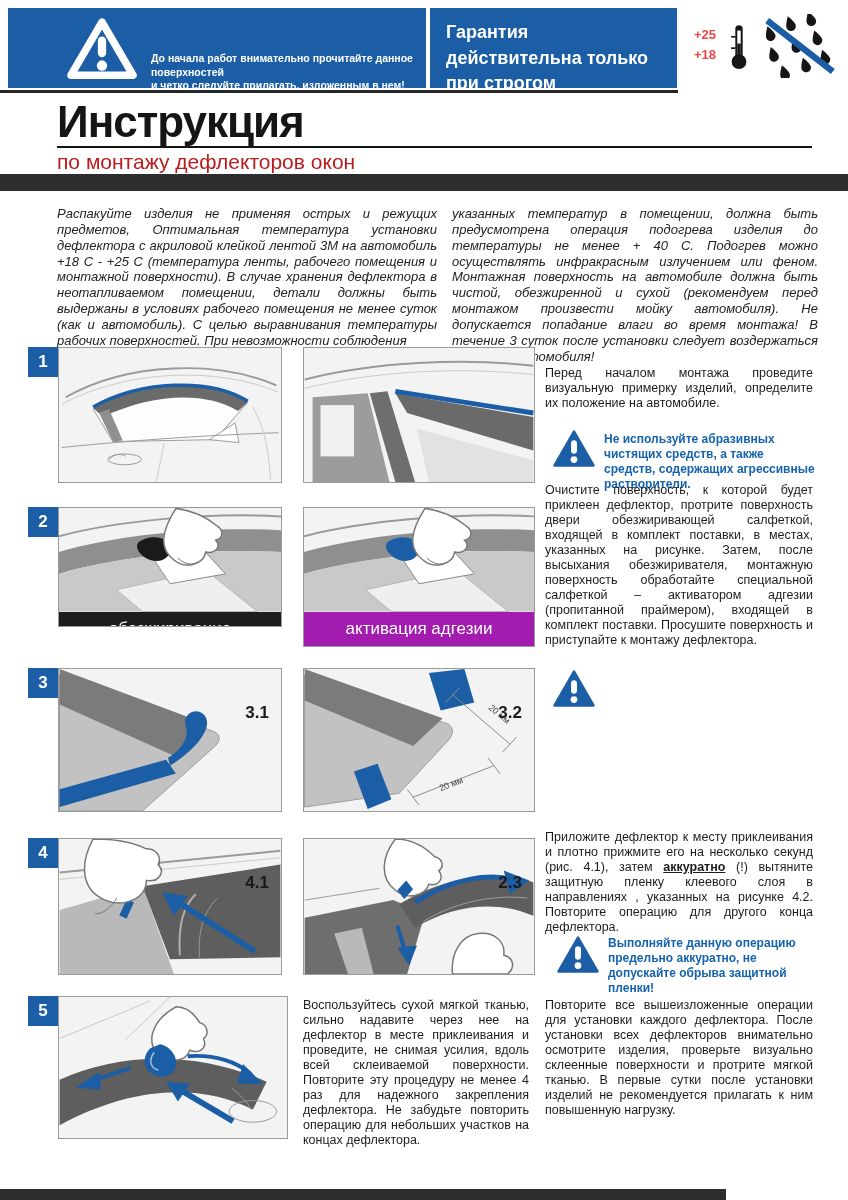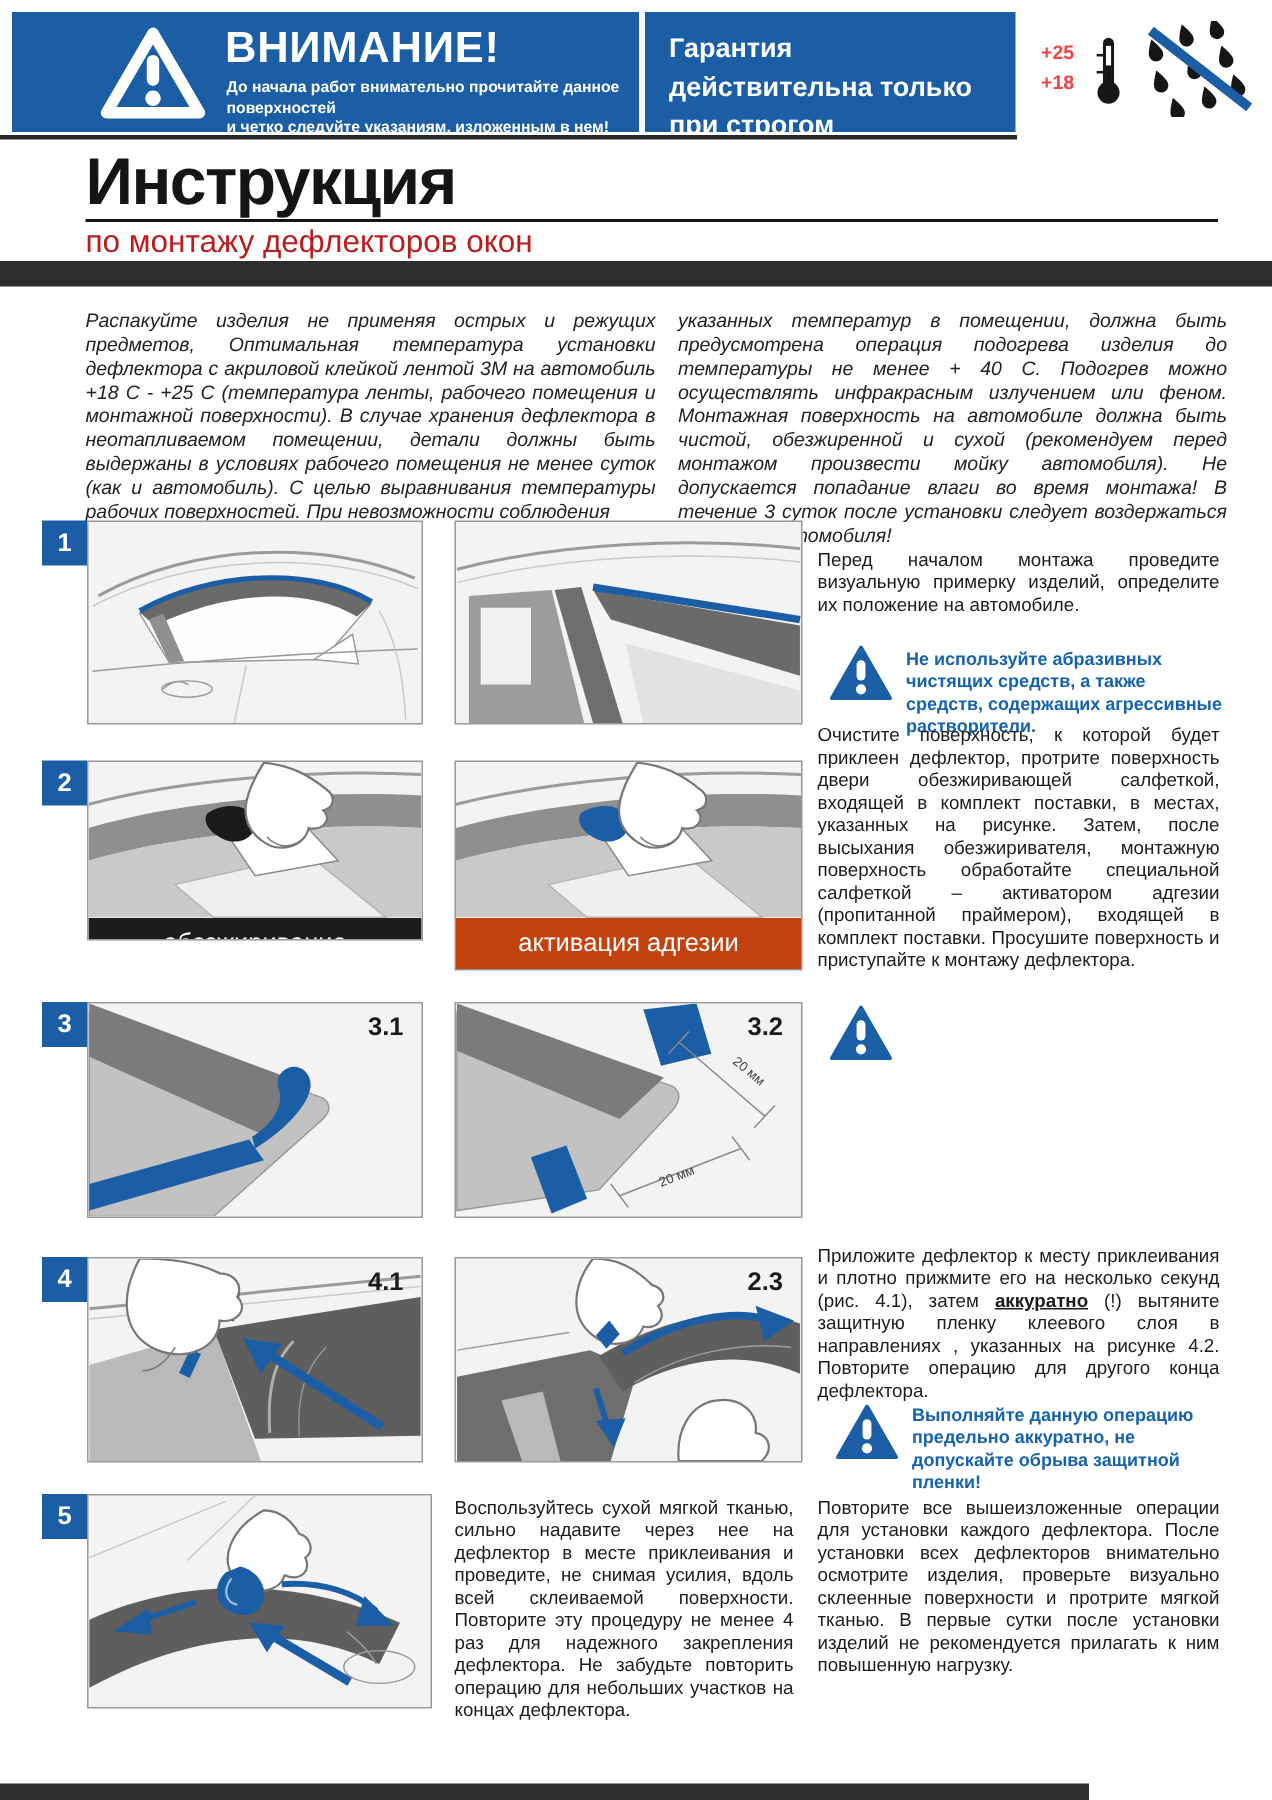--- a/index.html
+++ b/index.html
@@ -21,44 +21,43 @@
   
   .intro{font-size:13px;font-style:italic;line-height:1.22;text-align:justify;color:#222;}
   .body-txt{font-size:12.5px;line-height:1.2;text-align:justify;color:#1c1c1c;}
   .warn-txt{font-size:12px;line-height:1.25;color:#1563ae;font-weight:bold;}
   .em-word{font-weight:bold;text-decoration:underline;}
   
   .panel{background:#f3f3f3;border:1px solid #9a9a9a;box-sizing:border-box;overflow:hidden;}
   .panel svg{display:block;}
   .step-badge{width:30px;height:30px;background:#1b5ea6;color:#fff;font-weight:bold;
               font-size:17px;display:flex;align-items:center;justify-content:center;}
-  .fig-label{font-size:17px;font-weight:bold;color:#1a1a1a;}
+  .fig-label{font-size:17px;font-weight:bold;color:#1a1a1a;margin-top:28px;}
   .cap-bar{height:34px;display:flex;align-items:center;justify-content:center;
            color:#fff;font-size:17px;}
   .cap-black{background:#1d1d1b;}
-  .cap-blue{background:#c2410c;}
+  .cap-blue{background:#a21caf;}
   .dim-text{font-size:9px;fill:#444;font-family:"Liberation Sans",sans-serif;}
 </style>
 </head>
 <body>
 
 <div id="page">
 
   <div class="abs blue-bar" style="left:8px;top:8px;width:418px;height:80px;">
     <div class="abs" style="left:58px;top:10px;width:72px;height:62px;">
       <svg viewBox="0 0 100 90" width="72" height="62">
         <path d="M50 6 L95 83 L5 83 Z" fill="none" stroke="#fff" stroke-width="11" stroke-linejoin="round"></path>
         <rect x="44" y="27" width="12" height="30" rx="6" fill="#fff"></rect>
         <circle cx="50" cy="69" r="7.5" fill="#fff"></circle>
       </svg>
     </div>
-    <div class="abs att-title" style="left:142px;top:8px;">ВНИМАНИЕ!</div>
     <div class="abs att-sub" style="left:143px;top:44px;width:270px;">
       <div>До начала работ внимательно прочитайте данное поверхностей</div>
-      <div>и четко следуйте указаниям, изложенным в нем!</div>
+      <div>и четко следуйте прилагать, изложенным в нем!</div>
     </div>
   </div>
 
   <div class="abs blue-bar" style="left:430px;top:8px;width:247px;height:80px;">
     <div class="abs warranty" style="left:16px;top:12px;width:222px;">Гарантия действительна только при строгом соблюдении технологии установки!</div>
   </div>
 
   <div class="abs temp-label" style="left:694px;top:27px;">+25</div>
   <div class="abs temp-label" style="left:694px;top:47px;">+18</div>
   <div class="abs" style="left:722px;top:10px;width:34px;height:74px;">

